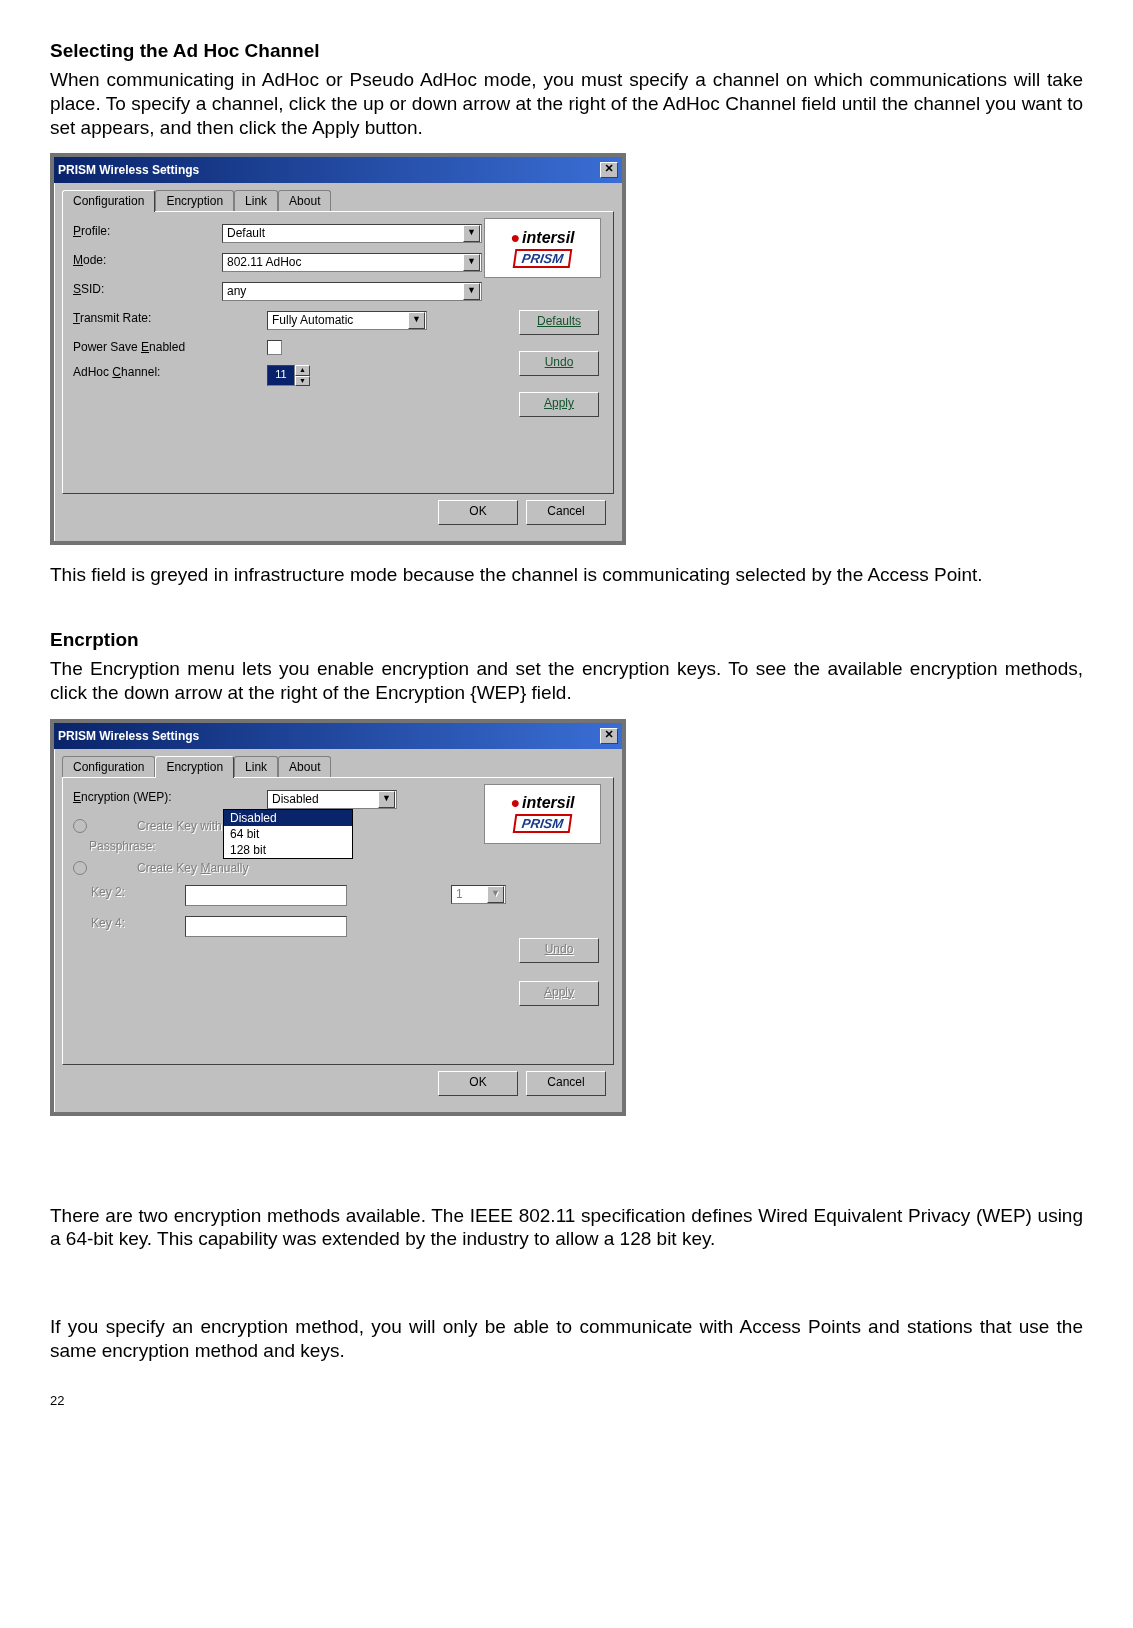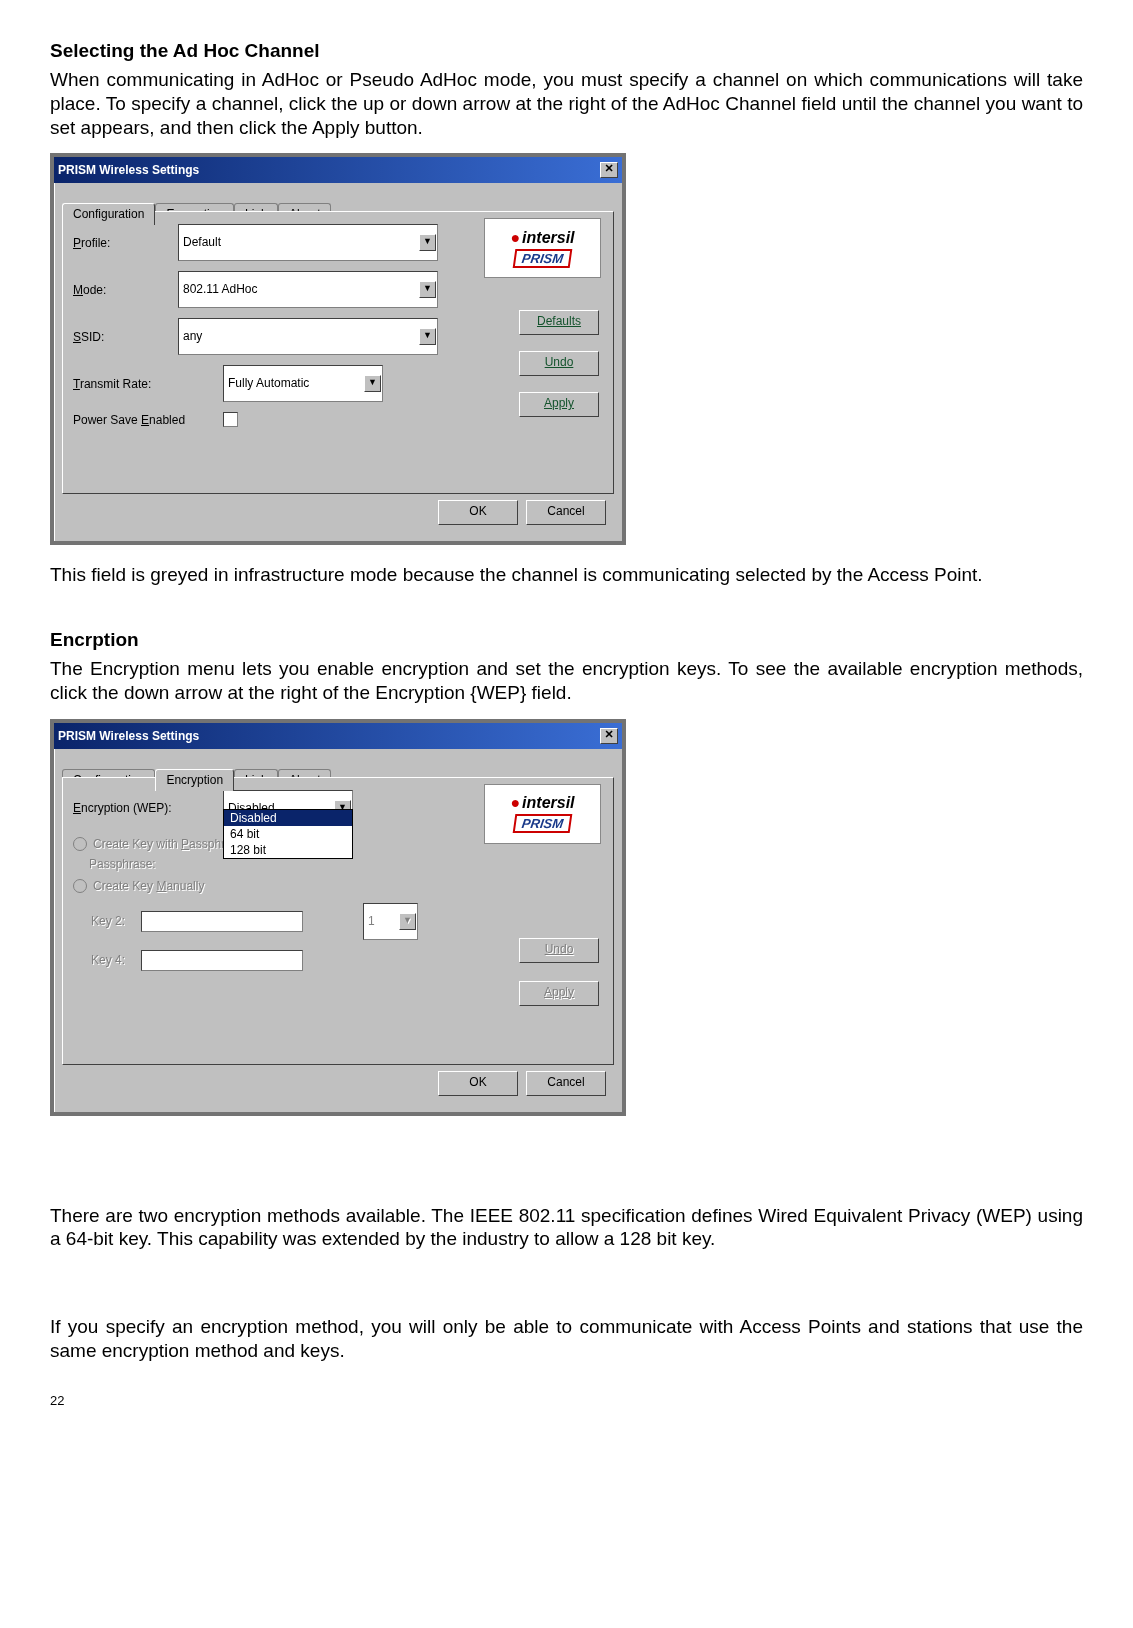--- a/index.html
+++ b/index.html
@@ -48,45 +48,45 @@
   .client { padding: 6px 8px 8px 8px; position: relative; }
 
   .tabstrip { display:flex; gap:0; margin-bottom:0; }
   .tab {
     padding: 3px 10px 4px 10px;
     border: 1px solid #808080;
     border-bottom: none;
     background: #c0c0c0;
     border-top-left-radius: 3px; border-top-right-radius:3px;
     font-size:12px;
-    position:relative; top:14px;
+    position:relative; top:1px;
   }
   .tab.active {
     background:#c0c0c0;
     border-color:#fff #404040 #c0c0c0 #fff;
     z-index:2;
   }
   .tabpanel {
     border:1px solid #fff;
     border-right-color:#404040; border-bottom-color:#404040;
     padding:12px 10px 14px 10px;
     background:#c0c0c0;
     position:relative;
     min-height:255px;
   }
 
-  .row { display:flex; align-items:center; margin-bottom:10px; }
+  .row { display:flex; align-items:flex-start; margin-bottom:10px;gap:44px; }
   .lbl { width:105px; }
   .lbl u { text-decoration: underline; }
 
   .combo, .textin {
     background:#fff;
     border:1px solid #808080;
     border-top-color:#404040; border-left-color:#404040;
-    height:37px; line-height:19px;
+    height:19px; line-height:19px;
     padding:0 4px;
     box-sizing:border-box;
     display:flex; justify-content:space-between; align-items:center;
   }
   .combo .arrow {
     width:15px; height:15px;
     background:#c0c0c0;
     border:1px solid #fff;
     border-right-color:#404040; border-bottom-color:#404040;
     margin-right:-3px;
@@ -209,20 +209,30 @@
         <span class="lbl" style="width:150px"><u>T</u>ransmit Rate:</span>
         <div class="combo" style="width:160px">
           <span>Fully Automatic</span>
           <span class="arrow">▼</span>
         </div>
       </div>
       <div class="row">
         <span class="lbl" style="width:150px">Power Save <u>E</u>nabled</span>
         <div class="chk"></div>
       </div>
+      <div class="row">
+        <span class="lbl" style="width:150px">AdHoc <u>C</u>hannel:</span>
+        <div class="spinner">
+          <div class="val">11</div>
+          <div class="updn">
+            <div>▲</div>
+            <div>▼</div>
+          </div>
+        </div>
+      </div>
 
       <div class="sidebtns">
         <div class="btn flat">Defaults</div>
         <div class="btn flat">Undo</div>
         <div class="btn flat">Apply</div>
       </div>
     </div>
     <div class="bottombar">
       <div class="btn">OK</div>
       <div class="btn">Cancel</div>

